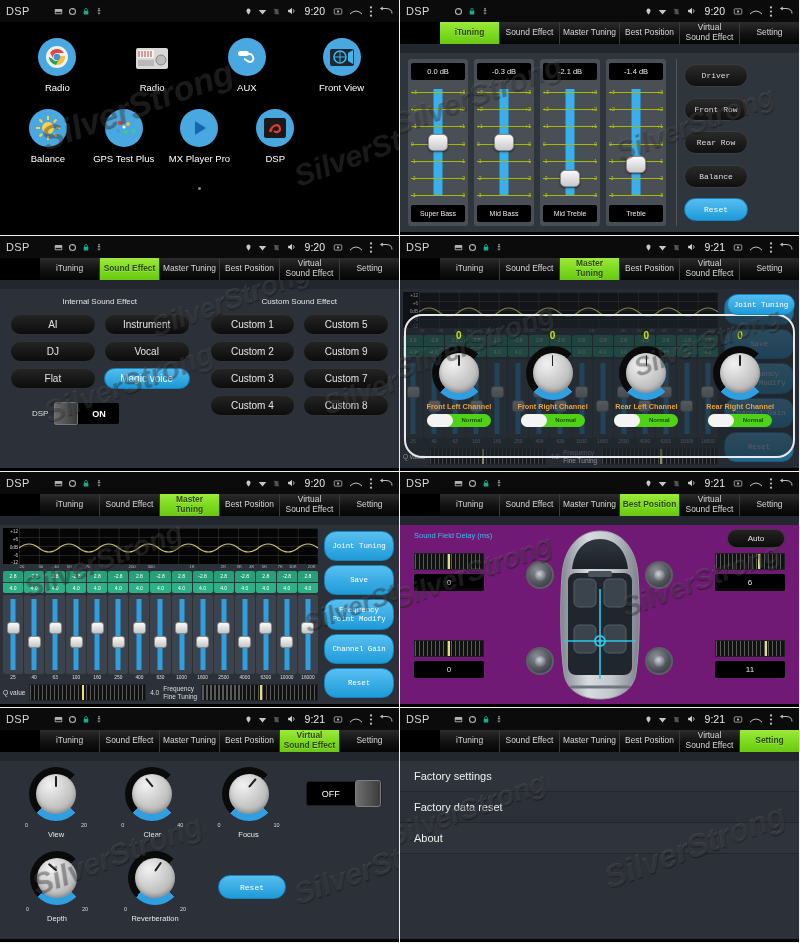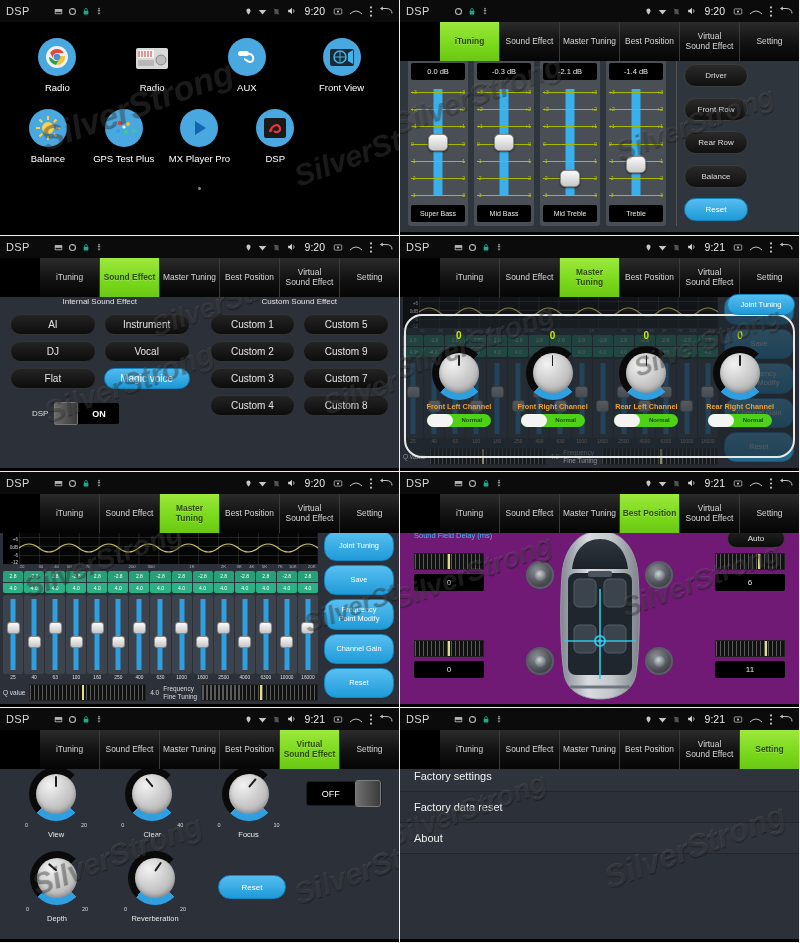--- a/index.html
+++ b/index.html
@@ -30,21 +30,21 @@
     padding: 0 6px; gap:4px; position:relative; z-index:5;
   }
   .sb-title { color:#d8d8d8; font-size:11px; letter-spacing:.4px; }
   .sb-left { display:flex; align-items:center; gap:5px; margin-left:20px; }
   .sb-right { display:flex; align-items:center; gap:6px; margin-left:auto; }
   .sb-time { color:#e8e8e8; font-size:10.5px; margin:0 2px; }
   .ico { display:inline-block; opacity:.85; }
   .ico svg { display:block; }
 
   
-  .tabs { display:flex; height:39px; background:#000; position:relative; z-index:4;padding-left:40px; }
+  .tabs { display:flex; height:22px; background:#000; position:relative; z-index:4;padding-left:40px; }
   .tab {
     flex:1; display:flex; align-items:center; justify-content:center;
     text-align:center; color:#d6d6d6; font-size:8.4px; line-height:1.15;
     background: linear-gradient(#2b2b2b, #111 55%, #050505);
     border-right:1px solid #3a3a3a;
     padding: 0 2px;
   }
   .tab:last-child { border-right:0; }
   .tab.active {
     background: linear-gradient(#9ce83c, #79d81b 60%, #6bc714);
@@ -89,21 +89,21 @@
               background:linear-gradient(#fafafa,#c9c9c9); border-radius:5px;
               border:1px solid #8a8a8a; box-shadow:0 1px 2px rgba(0,0,0,.6); }
   .sl-name { width:100%; height:17px; background:#000; border-radius:2px;
              color:#e8e8e8; font-size:7px; display:flex; align-items:center;
              justify-content:center; }
   .it-right { margin-left:4px; border-left:1px solid #555; padding-left:7px;
               display:flex; flex-direction:column; justify-content:space-between;
               width:72px; padding-top:5px; padding-bottom:5px; }
   .pillbtn { height:23px; border-radius:12px; background:linear-gradient(#2a2a2a,#101010);
              color:#ddd; font-size:8px; display:flex; align-items:center;
-             justify-content:center; border:1px solid #3d3d3d; }
+             justify-content:center; border:1px solid #3d3d3d;font-family:Liberation Mono, monospace; }
   .pillbtn.blue { background:linear-gradient(#56bdf0,#1e9ad8); color:#fff;
                   border-color:#1484bd; }
 
   
   .se-body { position:absolute; top:53px; left:0; right:0; bottom:0;
              background:#2b3039; display:flex; }
   .se-half { flex:1; padding:8px 10px; }
   .se-head { text-align:center; color:#e2e2e2; font-size:8px; margin-bottom:8px; }
   .se-grid { display:grid; grid-template-columns:1fr 1fr; gap:6px 8px; }
   .se-btn { height:21px; border-radius:11px; background:linear-gradient(#242424,#0c0c0c);

